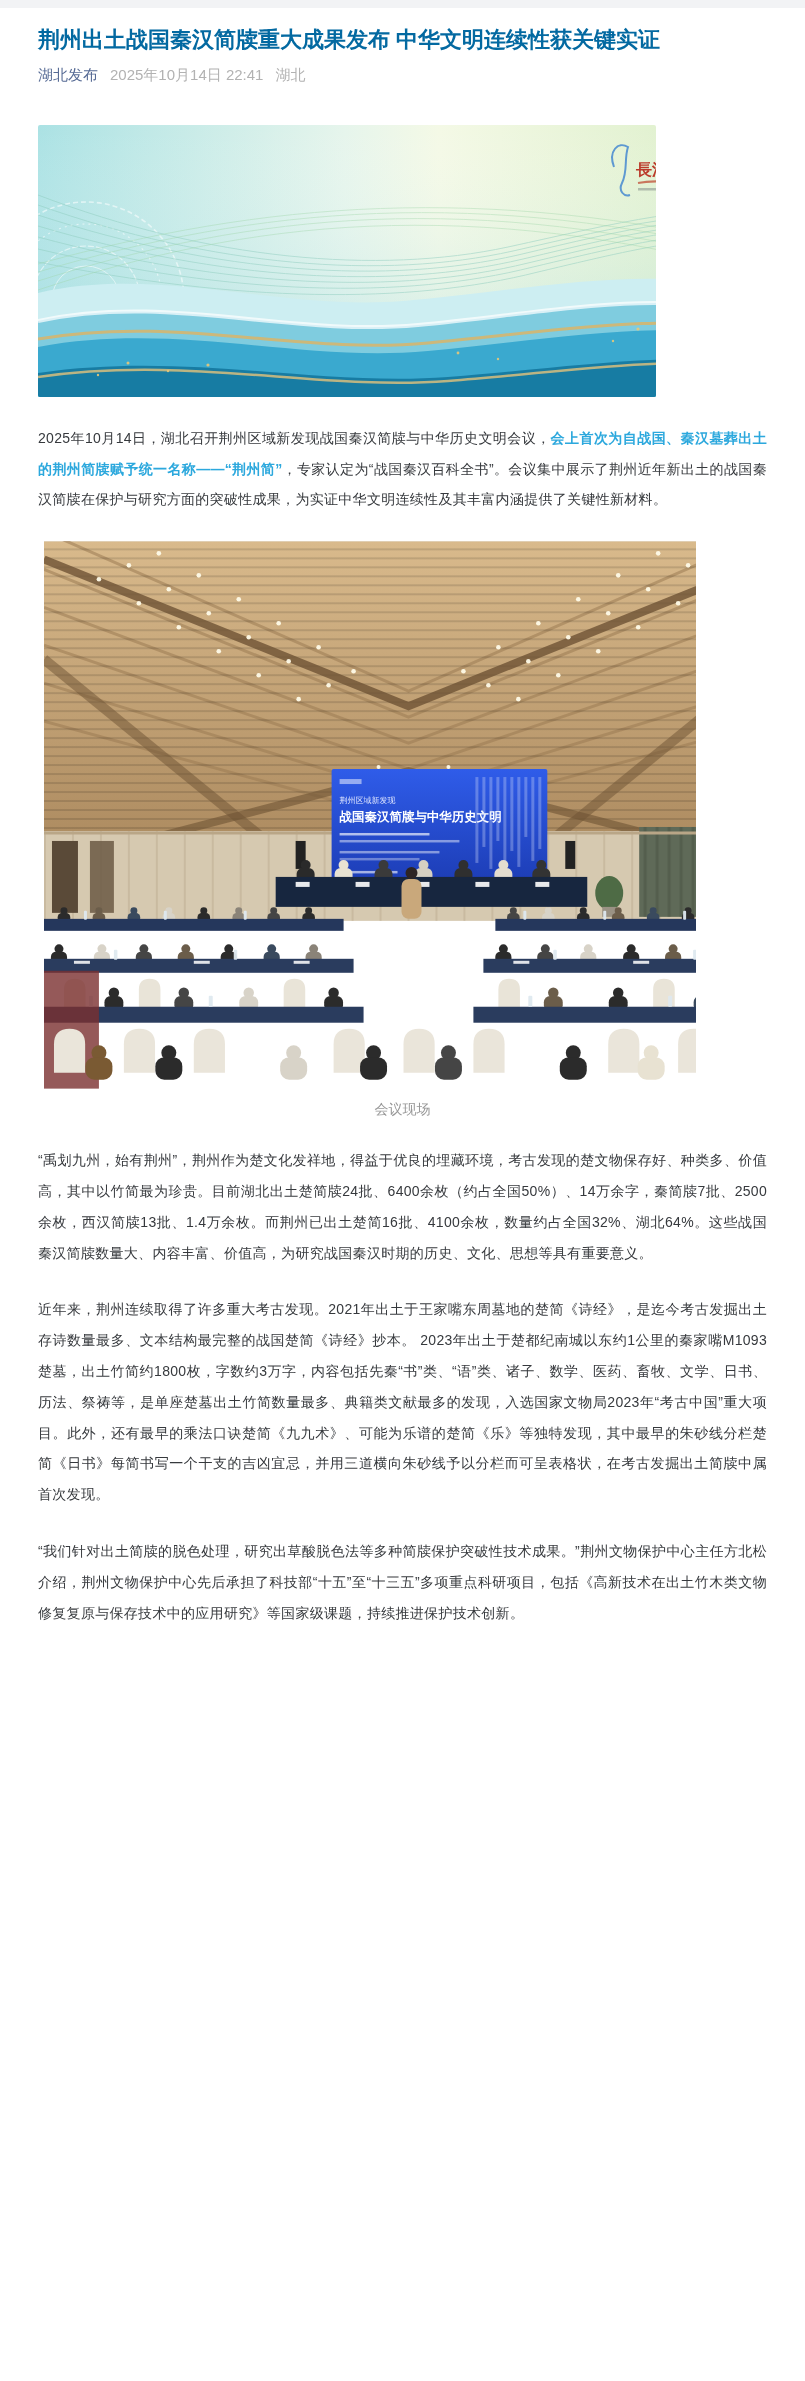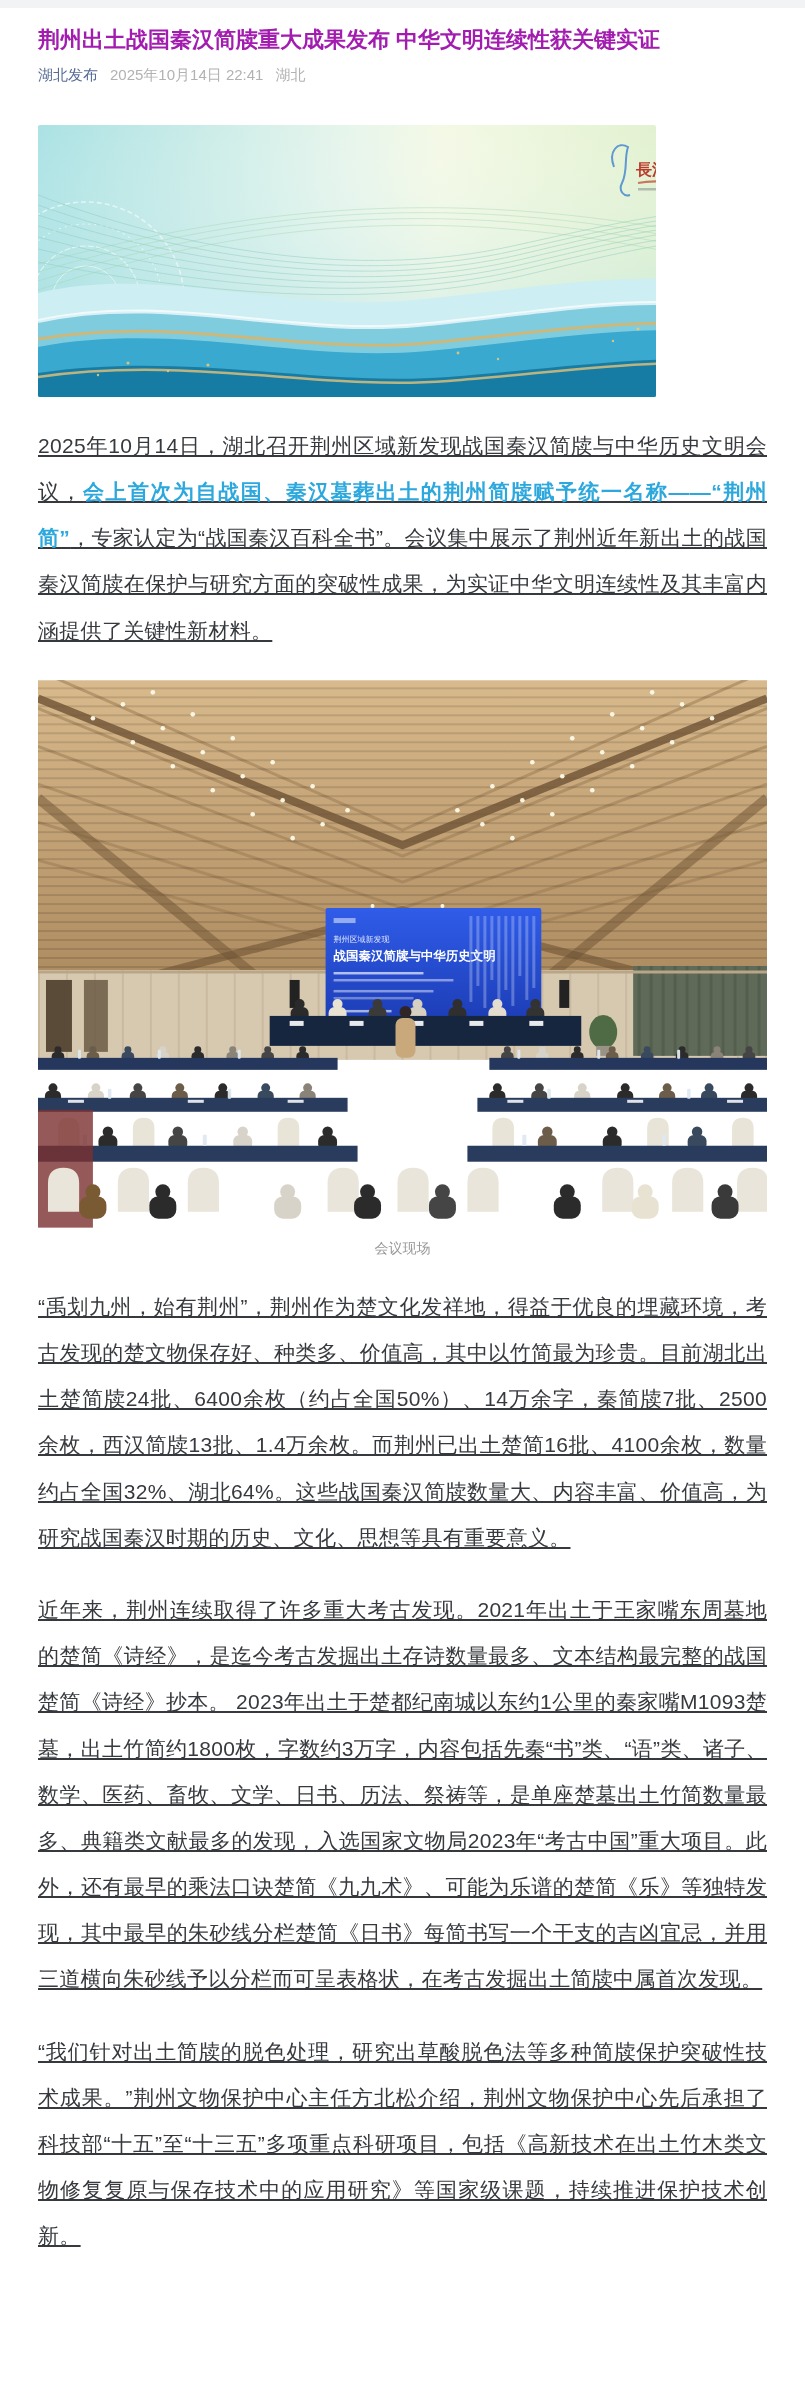--- a/index.html
+++ b/index.html
@@ -1,27 +1,27 @@
 <!DOCTYPE html>
 <html lang="zh"><head>
 <meta charset="utf-8">
 <style>
   html,body{margin:0;padding:0;background:#ffffff;}
   body{width:805px;font-family:"Liberation Sans","DejaVu Sans",sans-serif;-webkit-font-smoothing:antialiased;}
   .top-strip{height:8px;background:#f2f3f5;}
   .content{padding:0 38px;}
-  h1.title{font-size:22px;line-height:1.45;color:#a21caf;font-weight:700;margin:16px 0 10px;}
+  h1.title{font-size:22px;line-height:1.45;color:#0369a1;font-weight:700;margin:16px 0 10px;}
   .byline{display:flex;align-items:center;gap:12px;font-size:15px;color:#b2b2b2;margin:0 0 40px;}
   .byline .account{color:#576b95;cursor:pointer;}
   .banner{position:relative;width:618px;height:272px;border-radius:2px;overflow:hidden;}
   .banner svg{display:block;}
-  p.para{font-size:21px;line-height:2.2;color:#36393d;text-align:justify;letter-spacing:.3px;margin:26px 0;text-decoration:underline;}
+  p.para{font-size:14px;line-height:2.2;color:#36393d;text-align:justify;letter-spacing:.3px;margin:26px 0;}
   p.para .hl{color:#2ca8dd;font-weight:700;}
   figure{margin:22px 0 18px;}
-  .photo{width:729px;height:548px;overflow:hidden;}
+  .photo{width:652px;height:548px;overflow:hidden;margin-left:6px;}
   .photo svg{display:block;}
   figcaption{font-size:14px;color:#989898;margin-top:12px;text-align:center;}
 </style>
 </head>
 <body>
 
 <div class="page">
   <div class="top-strip"></div>
   <div class="content">
 

